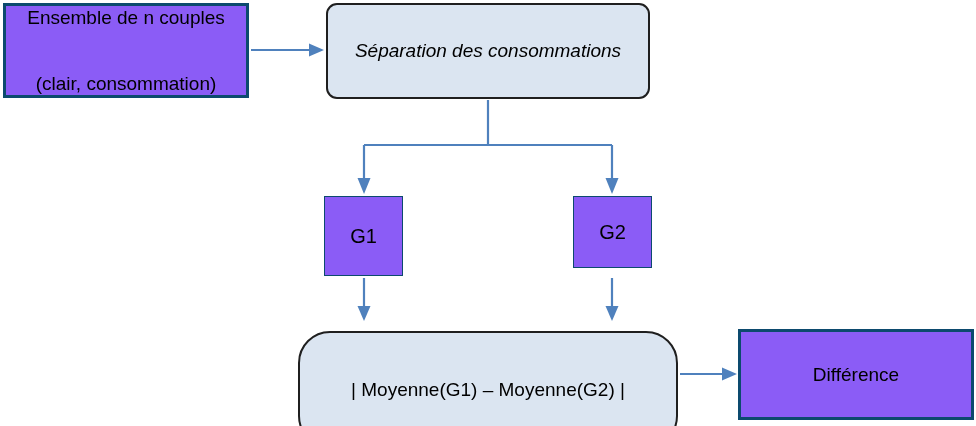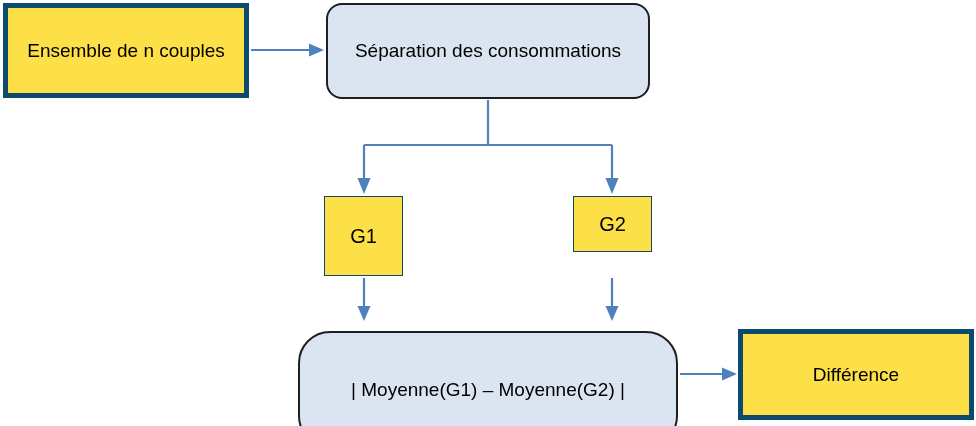--- a/index.html
+++ b/index.html
@@ -29,32 +29,32 @@
     box-sizing: border-box;
     display: flex;
     flex-direction: column;
     align-items: center;
     justify-content: center;
     text-align: center;
     font-size: 19px;
     line-height: 26px;
   }
   .green {
-    background: #fde047;
-    border: 5px solid #0c4a6e;
+    background: #8b5cf6;
+    border: 3px solid #0c4a6e;
     gap: 40px;
   }
   .blue {
     background: #dbe5f1;
     border: 2px solid #1f1f1f;
   }
   .node-ensemble   { left: 3px;   top: 3px;   width: 246px; height: 95px; }
-  .node-separation { left: 326px; top: 3px;   width: 324px; height: 96px; border-radius: 16px; }
+  .node-separation { left: 326px; top: 3px;   width: 324px; height: 96px; border-radius: 11px; font-style: italic; }
   .node-g1         { left: 324px; top: 196px; width: 79px;  height: 80px; border-width: 1.5px; font-size: 20px; }
-  .node-g2         { left: 573px; top: 196px; width: 79px;  height: 56px; border-width: 1.5px; font-size: 20px; }
+  .node-g2         { left: 573px; top: 196px; width: 79px;  height: 72px; border-width: 1.5px; font-size: 20px; }
   .node-moyenne    { left: 298px; top: 323px; width: 380px; height: 117px; border-radius: 32px; margin-top: 8px; }
   .node-difference { left: 738px; top: 329px; width: 236px; height: 91px; line-height: 25px; justify-content: center; }
   .node-line { display: block; }
 </style>
 </head>
 <body>
 
 <div class="canvas">
 
   <svg class="connectors" viewBox="0 0 976 426" xmlns="http://www.w3.org/2000/svg">
@@ -73,20 +73,21 @@
       <polygon points="357.5,178 370.5,178 364,194"></polygon>
       <polygon points="605.5,178 618.5,178 612,194"></polygon>
       <polygon points="357.5,306 370.5,306 364,321"></polygon>
       <polygon points="605.5,306 618.5,306 612,321"></polygon>
       <polygon points="722,367.5 722,380.5 737,374"></polygon>
     </g>
   </svg>
 
   <div class="node green node-ensemble">
     <span class="node-line">Ensemble de n couples</span>
+    <span class="node-line">(clair, consommation)</span>
   </div>
 
   <div class="node blue node-separation">
     <span class="node-line">Séparation des consommations</span>
   </div>
 
   <div class="node green node-g1">
     <span class="node-line">G1</span>
   </div>
 

